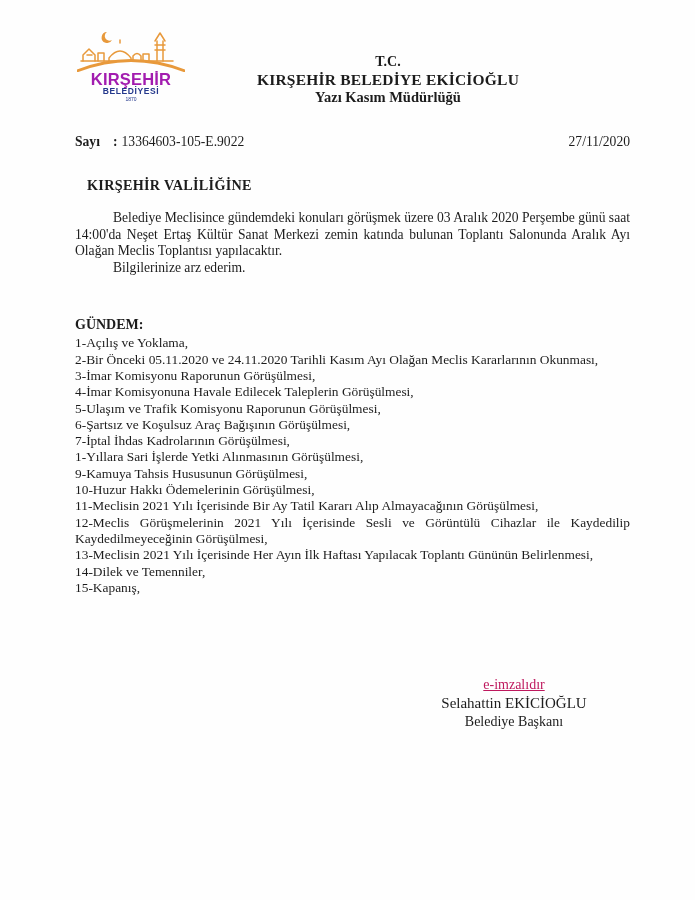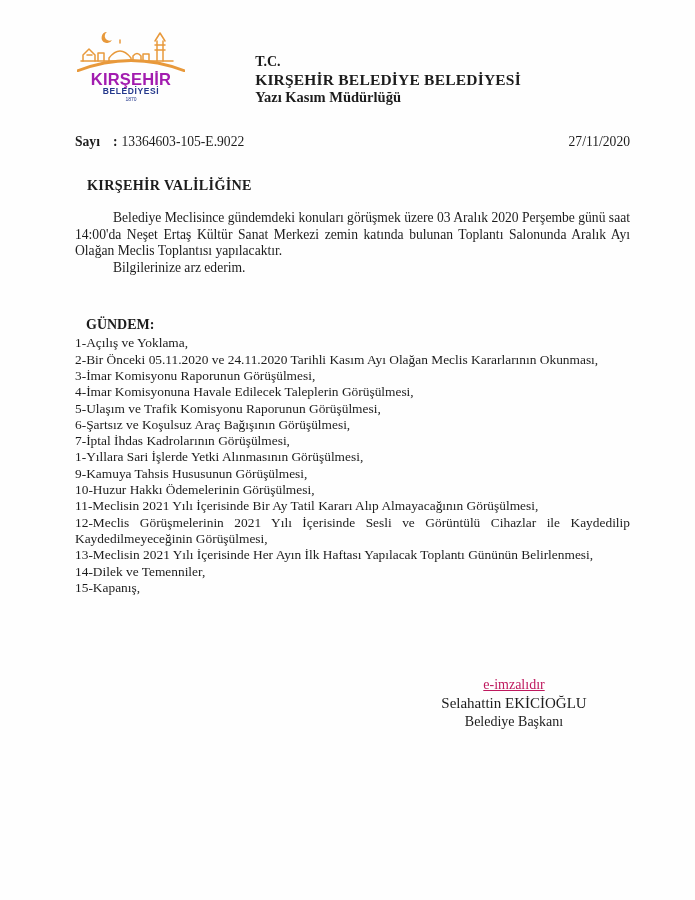--- a/index.html
+++ b/index.html
@@ -28,21 +28,21 @@
     font-weight:bold; font-size:8.5px; line-height:9px;
     color:#24388C; letter-spacing:0.6px;
   }
   .logo-year {
     font-family:"Liberation Sans", sans-serif;
     font-size:5px; line-height:6px; color:#24388C;
   }
   .header-text {
     position:absolute; left:313px; top:24px;
     transform:translateX(-50%);
-    text-align:left; white-space:nowrap;
+    text-align:center; white-space:nowrap;
   }
   .ht1 { font-weight:bold; font-size:14px; line-height:15px; }
   .ht2 { font-weight:bold; font-size:15.5px; line-height:17px; margin-top:2px; letter-spacing:0.2px; }
   .ht3 { font-weight:bold; font-size:14.5px; line-height:16px; margin-top:1px; }
   
   .meta { position:relative; margin-top:11px; font-size:13.6px; line-height:17px; }
   .meta .label { display:inline-block; width:38px; font-weight:bold; }
   .meta .colon { font-weight:bold; margin-right:4px; }
   .meta-date { position:absolute; right:0; top:0; font-size:13.6px; }
   
@@ -52,21 +52,21 @@
     position:relative; left:12px;
   }
   
   .body-par {
     margin:16px 0 0 0; text-align:justify; text-indent:38px;
     font-size:13.6px; line-height:16.6px;
   }
   .closing { margin:0; text-indent:38px; font-size:13.6px; line-height:16.6px; }
   
   .agenda { margin-top:41px; font-size:13.4px; line-height:16.3px; }
-  .agenda-title { font-weight:bold; font-size:14px; line-height:16px; margin-bottom:2px;margin-left:11px; }
+  .agenda-title { font-weight:bold; font-size:14px; line-height:16px; margin-bottom:2px; }
   .agenda-item.justify { text-align:justify; }
   
   .signature { margin-top:80px; width:230px; margin-left:324px; text-align:center; }
   .sig-esign {
     color:#be185d; text-decoration:underline;
     font-size:14px; line-height:17px;
   }
   .sig-name { font-size:15px; line-height:19px; margin-top:1px; }
   .sig-title { font-size:14px; line-height:18px; }
 </style>
@@ -99,21 +99,21 @@
         </g>
 
         <path d="M30 2 a5.5 5.5 0 1 0 5 8 a4.3 4.3 0 1 1 -5 -8" fill="#E8993B" stroke="none"></path>
       </svg>
       <div class="logo-city">KIRŞEHİR</div>
       <div class="logo-org">BELEDİYESİ</div>
       <div class="logo-year">1870</div>
     </div>
     <div class="header-text">
       <div class="ht1">T.C.</div>
-      <div class="ht2">KIRŞEHİR BELEDİYE BELEDİYESİ</div>
+      <div class="ht2">KIRŞEHİR BELEDİYE EKİCİOĞLU</div>
       <div class="ht3">Yazı Kasım Müdürlüğü</div>
     </div>
   </div>
 
   <div class="meta">
     <div class="meta-row">
       <span class="label">Sayı</span><span class="colon">:</span><span>13364603-105-E.9022</span>
     </div>
     <div class="meta-date">27/11/2020</div>
   </div>

